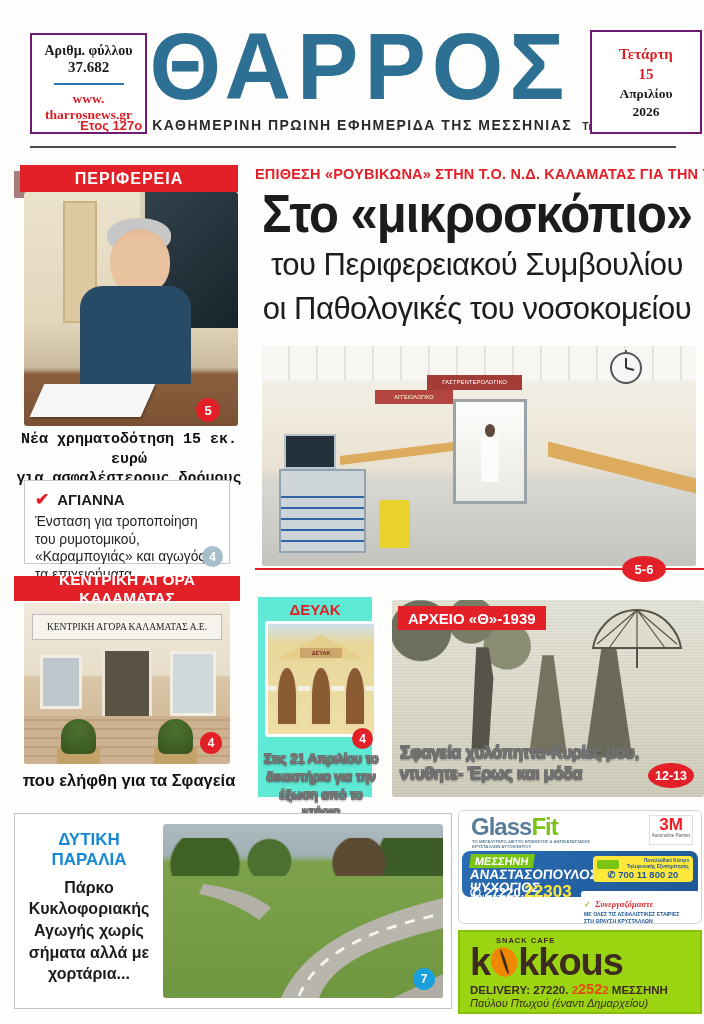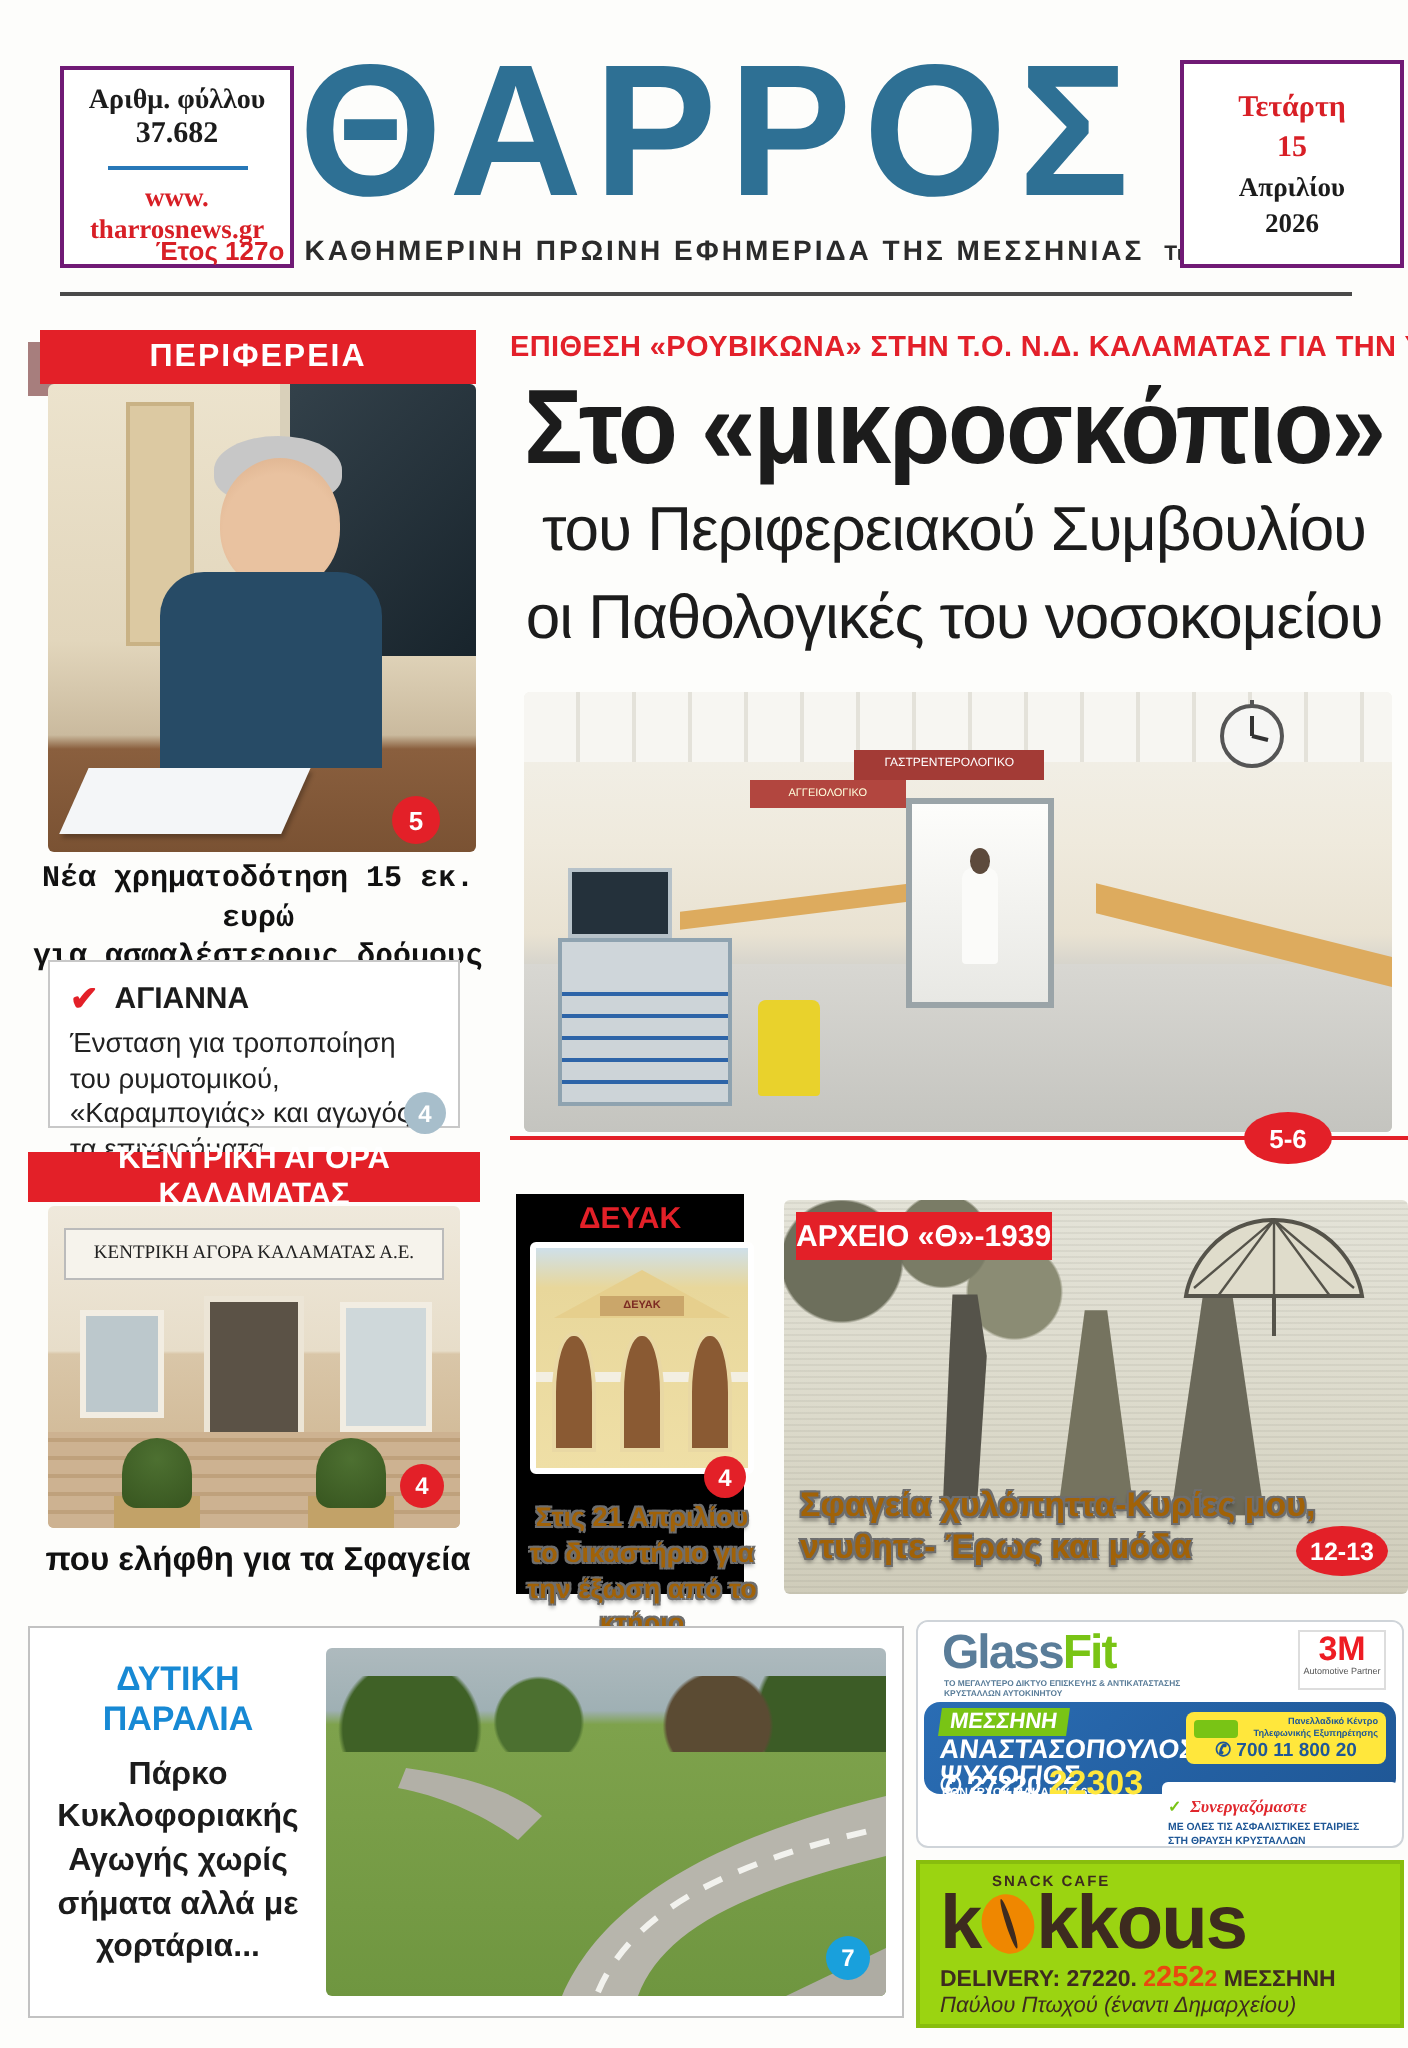--- a/index.html
+++ b/index.html
@@ -45,21 +45,21 @@
   .badge {
     border-radius:50%; color:#fff; font-weight:bold; text-align:center;
     display:flex; align-items:center; justify-content:center;
   }
   .badge-red { background:#e32028; }
   .badge-blue { background:#19a0dc; }
   .badge-slate { background:#a7becb; }
   .photo { overflow:hidden; border-radius:3px; }
   .cap { font-weight:bold; text-align:center; color:#111; }
   .outline-txt {
-    color:#a16207; font-weight:bold;
+    color:#737373; font-weight:normal;
     text-shadow:-1px -1px 0 #6e6e6e, 1px -1px 0 #6e6e6e, -1px 1px 0 #6e6e6e,
                  1px 1px 0 #6e6e6e, 0 2px 2px rgba(0,0,0,.45);
   }
 
   
   .perif-banner { left:20px; top:165px; width:218px; height:27px; font-size:16px; letter-spacing:1px;
                   box-shadow:-6px 6px 0 rgba(96,22,22,.55); }
   .photo-sign { left:24px; top:192px; width:214px; height:234px;
                 background:linear-gradient(180deg,#ece3cd 0%,#e2d6bc 55%,#caba9e 75%,#8a5f3e 78%,#7a5233 100%); }
   .tv { position:absolute; right:0; top:0; width:46%; height:58%; background:linear-gradient(135deg,#33414a,#18242c); border-left:5px solid #d9d0ba; }
@@ -115,21 +115,21 @@
   .h-clock { position:absolute; right:12%; top:2%; width:36px; height:36px; }
   .h-cart { position:absolute; left:4%; bottom:6%; width:20%; height:38%; background:#cfd6da; border:2px solid #8fa3b0; }
   .h-cart-drawers { position:absolute; left:0; top:30%; width:100%; height:70%;
                     background:repeating-linear-gradient(0deg,#cdd4d8 0 9px,#2d64a8 9px 11px); }
   .h-monitor { position:absolute; left:5%; bottom:44%; width:12%; height:16%; background:#24313b; border:2px solid #b7c2c9; }
   .h-bin { position:absolute; left:27%; bottom:8%; width:7%; height:22%; background:#e9d22c; border-radius:4px 4px 2px 2px; }
   .lead-rule { left:255px; top:568px; width:449px; height:2px; background:#e32028; }
   .badge-lead { left:622px; top:556px; width:44px; height:26px; border-radius:50%; font-size:13px; }
 
   
-  .deyak-box { left:258px; top:597px; width:114px; height:200px; background:#000000; padding-top:4px; }
+  .deyak-box { left:258px; top:597px; width:114px; height:200px; background:#5eead4; padding-top:4px; }
   .deyak-title { text-align:center; color:#e32028; font-weight:bold; font-size:15px; }
   .photo-deyak { position:absolute; left:7px; top:24px; width:112px; height:116px; background:linear-gradient(180deg,#cfe0ea 0%,#e8d79b 18%,#efdfa6 100%); border:3px solid #fff; }
   .dk-pediment { position:absolute; left:8%; top:10%; width:84%; height:22%; background:#e6cf8d; clip-path:polygon(0 100%,50% 0,100% 100%); }
   .dk-sign { position:absolute; left:30%; top:22%; width:40%; height:9%; background:#caa66a; color:#7c2a22; font-size:5.5px; font-weight:bold; display:flex; align-items:center; justify-content:center; }
   .dk-arch { position:absolute; top:38%; width:20%; height:55%; background:#8a5a33; border-radius:50% 50% 0 0; border:2px solid #e9d8a4; }
   .dk-rail { position:absolute; left:0; top:56%; width:100%; height:5%; background:#f3efe2; }
   .badge-dk { left:352px; top:728px; width:21px; height:21px; font-size:12px; }
   .cap-deyak { left:260px; top:750px; width:122px; font-size:13.5px; line-height:1.32; text-align:center; }
 
   .photo-archive { left:392px; top:600px; width:312px; height:197px;
@@ -137,21 +137,21 @@
                      repeating-linear-gradient(0deg, rgba(90,90,80,.08) 0 1px, transparent 1px 3px),
                      linear-gradient(180deg,#e4e3d8 0%,#dcdacb 55%,#cfccba 100%); }
   .ar-trees { position:absolute; left:0; top:0; width:46%; height:52%;
               background:radial-gradient(circle at 20% 30%, #6d6f5c 0 22%, transparent 23%),
                          radial-gradient(circle at 55% 20%, #7a7c66 0 20%, transparent 21%),
                          radial-gradient(circle at 80% 45%, #8b8c74 0 18%, transparent 19%); }
   .ar-man { position:absolute; left:24%; top:24%; width:10%; height:52%; background:#55534a; clip-path:polygon(30% 0,70% 0,85% 30%,70% 100%,15% 100%,25% 30%); }
   .ar-w1 { position:absolute; left:44%; top:28%; width:12%; height:50%; background:#75735f; clip-path:polygon(35% 0,65% 0,100% 100%,0 100%); }
   .ar-w2 { position:absolute; left:62%; top:18%; width:15%; height:62%; background:#6b695a; clip-path:polygon(38% 0,62% 0,100% 100%,0 100%); }
   .ar-umbrella { position:absolute; right:6%; top:2%; width:96px; height:66px; }
-  .archive-banner { left:398px; top:606px; height:24px; padding:0 0; font-size:15px; }
+  .archive-banner { left:398px; top:606px; height:24px; padding:0 10px; font-size:15px; }
   .cap-archive { left:400px; top:742px; width:300px; font-size:17px; line-height:1.25; text-align:left; }
   .badge-ar { left:648px; top:763px; width:46px; height:25px; border-radius:50%; font-size:12.5px; }
 
   
   .beach-box { left:14px; top:813px; width:438px; height:196px; background:#fff; border:1px solid #c2c2c2; }
   .beach-txt { position:absolute; left:6px; top:16px; width:136px; text-align:center; }
   .beach-title { color:#1789d4; font-weight:bold; font-size:17px; line-height:1.2; }
   .beach-body { font-weight:bold; font-size:16px; line-height:1.35; margin-top:6px; }
   .photo-park { position:absolute; left:148px; top:10px; width:280px; height:174px;
                 background:linear-gradient(180deg,#aebabe 0%,#9fb0b4 18%,#7ea24c 22%,#6f9640 100%); }

